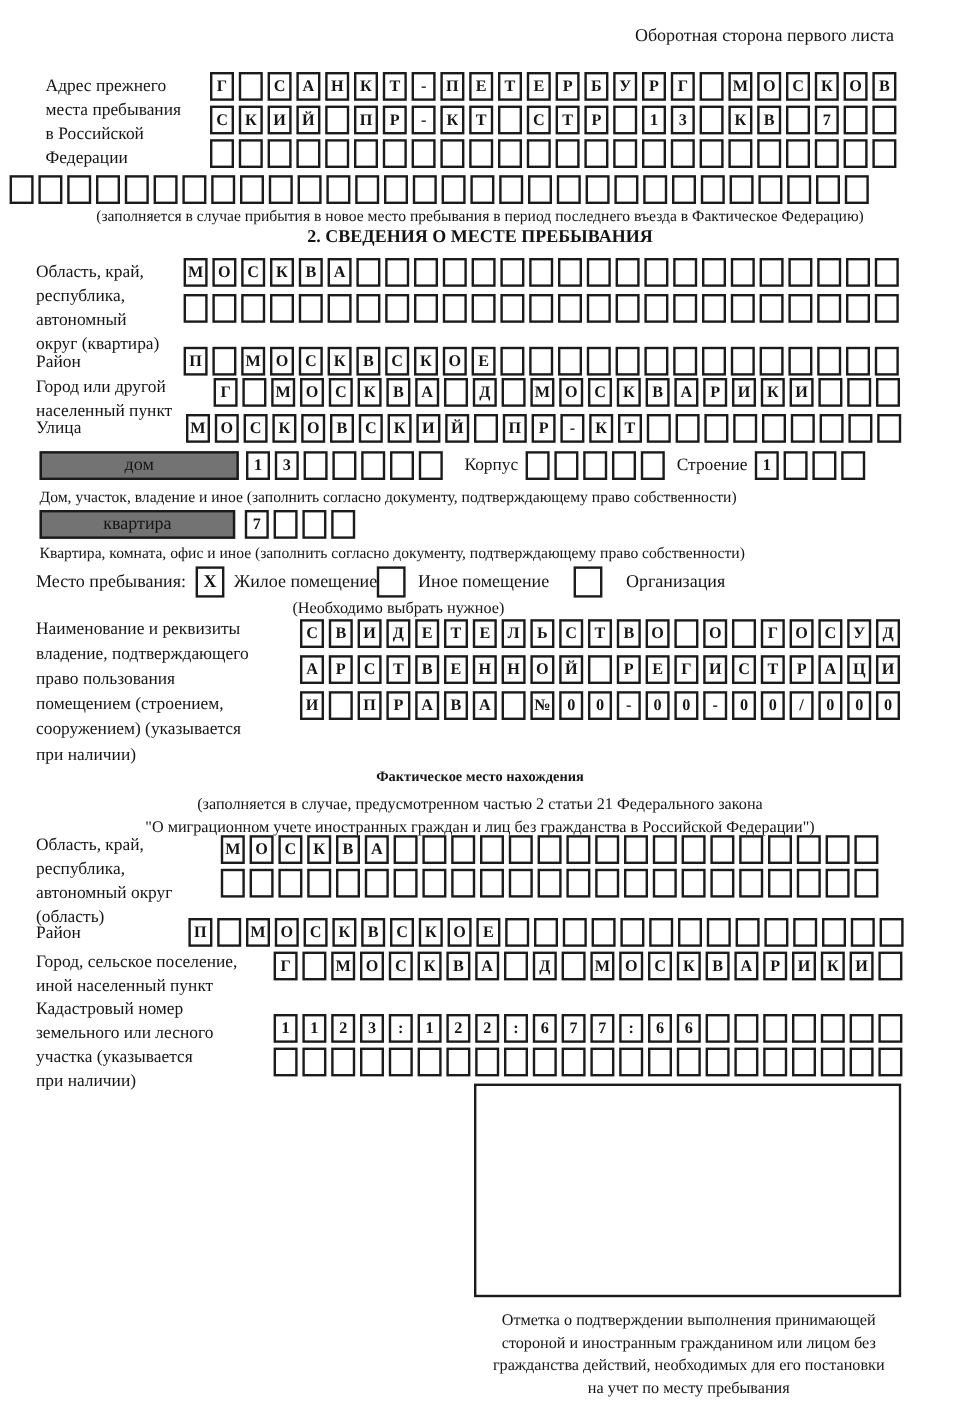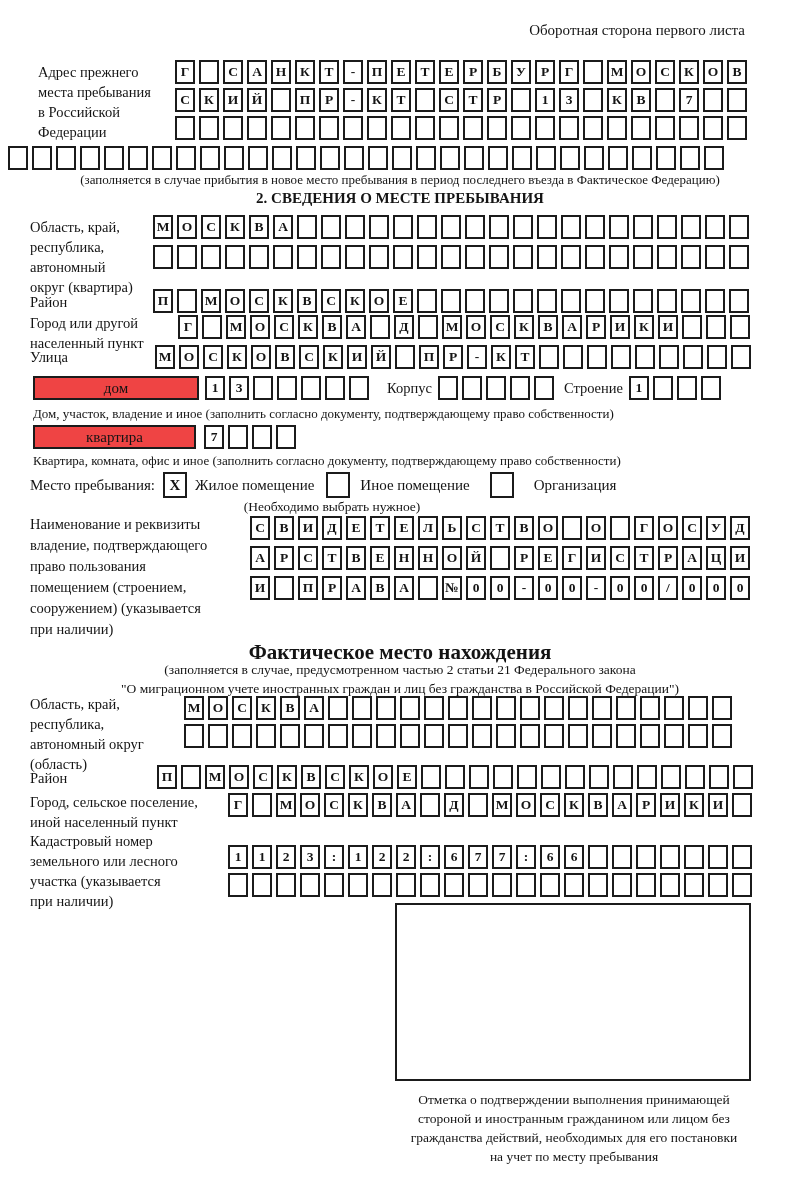--- a/index.html
+++ b/index.html
@@ -6,21 +6,21 @@
   body{width:800px;height:1180px;overflow:hidden;position:relative;
        font-family:"Liberation Serif","DejaVu Serif",serif;color:#141414}
   .abs{position:absolute}
   
   .brow{display:flex;gap:4px}
   .cell{flex:0 0 20px;width:20px;height:24px;box-sizing:border-box;border:2px solid #1b1b1b;
         display:flex;align-items:center;justify-content:center;
         font-weight:bold;font-size:13.5px;background:#fff}
   .stack{display:flex;flex-direction:column;gap:4px}
   .rect{height:24px;box-sizing:border-box;border:2px solid #1b1b1b;display:flex;
-        align-items:center;justify-content:center;font-size:15px;background:#ef4444}
+        align-items:center;justify-content:center;font-size:15px;background:#737373}
   .rect.dom{width:166px}
   .rect.kv{width:163px}
   .chk{flex:0 0 24px;width:24px;height:26px;box-sizing:border-box;border:2px solid #1b1b1b;
        display:flex;align-items:center;justify-content:center;font-weight:bold;font-size:15px}
   .lbl{font-size:14.5px;line-height:20px}
   .lbl.lh21{line-height:21px}
   .cap{font-size:13px}
   .capc{font-size:13.5px;text-align:center;line-height:19px}
   .hbold{font-weight:bold;text-align:center}
   .inline-row{display:flex;align-items:center}
@@ -40,35 +40,35 @@
   .pos-ullbl{left:30px;top:347px}
   .pos-ulrow{left:155px;top:345px}
   .pos-domrow{left:33px;top:376px}
   .pos-domcap{left:33px;top:406px}
   .pos-kvrow{left:33px;top:425px}
   .pos-kvcap{left:33px;top:453px}
   .pos-mesto{left:30px;top:472px;font-size:15px}
   .pos-note{left:132px;top:499px;width:400px;text-align:center;font-size:13.5px}
   .pos-doclbl{left:30px;top:514px}
   .pos-docrows{left:250px;top:516px}
-  .pos-fhead{left:0;top:640px;width:800px;font-size:21px}
+  .pos-fhead{left:0;top:640px;width:800px;font-size:12px}
   .pos-fcap{left:0;top:660px;width:800px}
   .pos-ob2lbl{left:30px;top:694px}
   .pos-ob2rows{left:184px;top:696px}
   .pos-rai2lbl{left:30px;top:768px}
   .pos-rai2row{left:157px;top:765px}
   .pos-gor2lbl{left:30px;top:792px}
   .pos-gor2row{left:228px;top:793px}
   .pos-kadlbl{left:30px;top:831px}
   .pos-kadrows{left:228px;top:845px}
   .pos-stamp{left:395px;top:903px;width:356px;height:178px;box-sizing:border-box;border:2px solid #1b1b1b;background:#fff}
   .pos-stampcap{left:388px;top:1090px;width:372px;text-align:center;font-size:13.5px;line-height:19px}
   .gap6{gap:6px}
   .mr6{margin-right:6px}.mr8{margin-right:8px}.mr10{margin-right:10px}
-  .mr12{margin-right:12px}.mr18{margin-right:18px}.mr20{margin-right:20px}
+  .mr12{}.mr18{margin-right:18px}.mr20{margin-right:20px}
 </style>
 </head>
 <body>
 
 <div class="abs pos-headnote">Оборотная сторона первого листа</div>
 
 <div class="abs pos-prevlabel lbl">
     <div>Адрес прежнего</div>
     <div>места пребывания</div>
     <div>в Российской</div>

